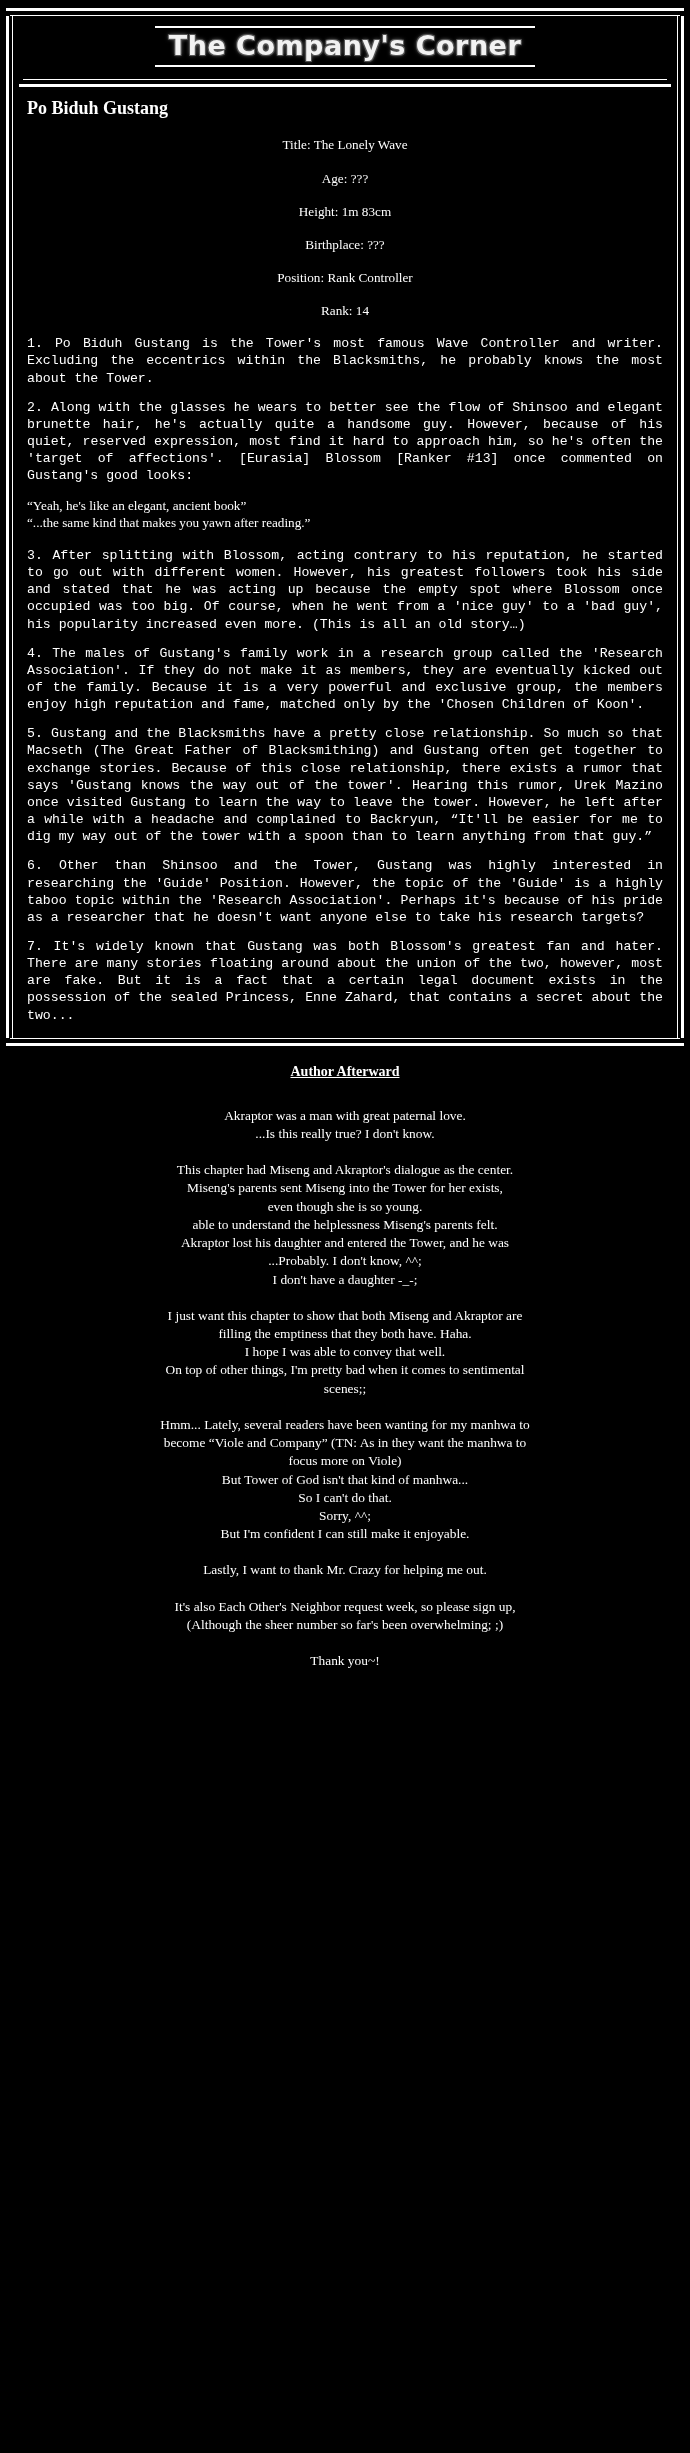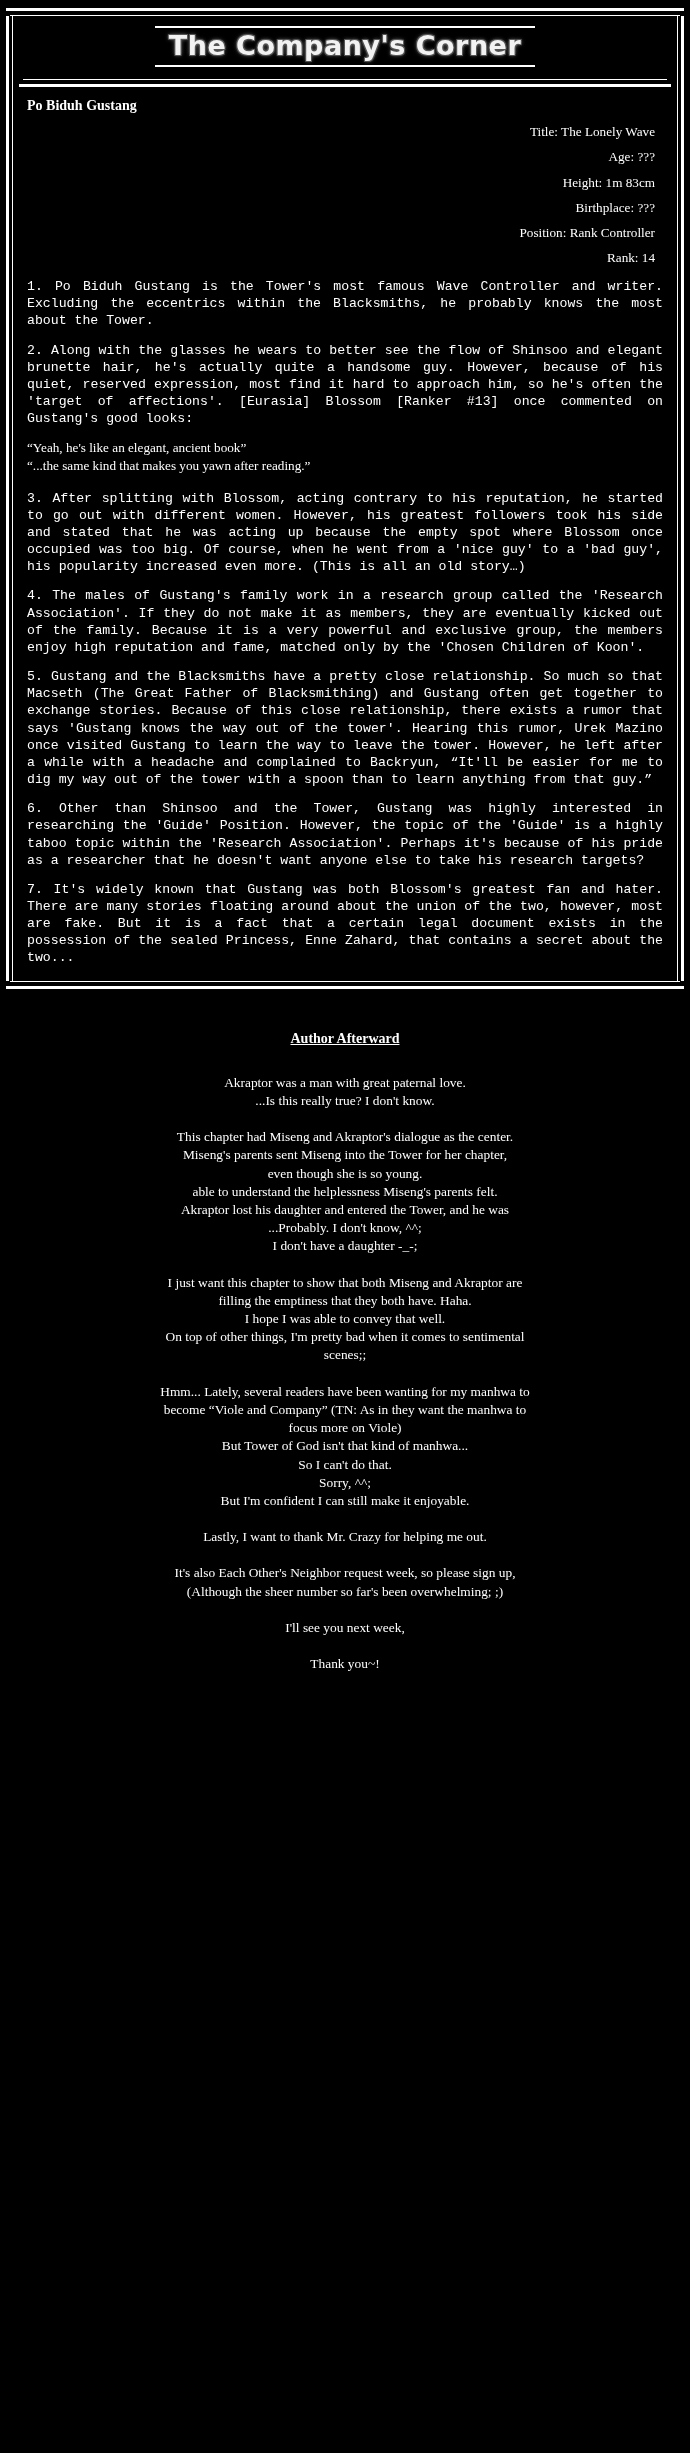--- a/index.html
+++ b/index.html
@@ -70,43 +70,43 @@
 
   
   .content {
     padding: 10px 14px 14px 14px;
     font-size: 13.2px;
     line-height: 1.30;
     text-align: justify;
   }
   .profile-name {
     font-weight: bold;
-    font-size: 14px;
+    font-size: 18px;
     margin: 0 0 1px 0;
     text-align: left;
   }
   .profile-line {
-    text-align: right;
-    margin: 8px;
+    text-align: center;
+    margin: 16px;
   }
   .para {
     margin: 12px 0 0 0;
     font-family: Liberation Mono, monospace;
   }
   .quote-block {
     margin: 12px 0 16px 0;
   }
   .quote-line {
     text-align: left;
     margin: 0;
   }
 
   
   .afterward {
-    padding: 40px 20px 30px 20px;
+    padding: 16px 20px 30px 20px;
     text-align: center;
     font-size: 13.4px;
     line-height: 1.36;
   }
   .afterward-title {
     font-weight: bold;
     text-decoration: underline;
     font-size: 14px;
     margin-bottom: 26px;
   }
@@ -174,21 +174,21 @@
   <div class="afterward">
     <div class="afterward-title">Author Afterward</div>
 
     <div class="aw-block">
       <p class="aw-line">Akraptor was a man with great paternal love.</p>
       <p class="aw-line">...Is this really true? I don't know.</p>
     </div>
 
     <div class="aw-block">
       <p class="aw-line">This chapter had Miseng and Akraptor's dialogue as the center.</p>
-      <p class="aw-line">Miseng's parents sent Miseng into the Tower for her chapter,</p>
+      <p class="aw-line">Miseng's parents sent Miseng into the Tower for her exists,</p>
       <p class="aw-line">even though she is so young.</p>
       <p class="aw-line">able to understand the helplessness Miseng's parents felt.</p>
       <p class="aw-line">Akraptor lost his daughter and entered the Tower, and he was</p>
       <p class="aw-line">...Probably. I don't know, ^^;</p>
       <p class="aw-line">I don't have a daughter -_-;</p>
     </div>
 
     <div class="aw-block">
       <p class="aw-line">I just want this chapter to show that both Miseng and Akraptor are</p>
       <p class="aw-line">filling the emptiness that they both have. Haha.</p>
@@ -209,23 +209,20 @@
 
     <div class="aw-block">
       <p class="aw-line">Lastly, I want to thank Mr. Crazy for helping me out.</p>
     </div>
 
     <div class="aw-block">
       <p class="aw-line">It's also Each Other's Neighbor request week, so please sign up,</p>
       <p class="aw-line">(Although the sheer number so far's been overwhelming; ;)</p>
     </div>
 
-    <div class="aw-block">
-      <p class="aw-line">I'll see you next week,</p>
-    </div>
 
     <div class="aw-block">
       <p class="aw-line">Thank you~!</p>
     </div>
   </div>
 
   <div class="bottom-pad"></div>
 </div>
 
 </body></html>

